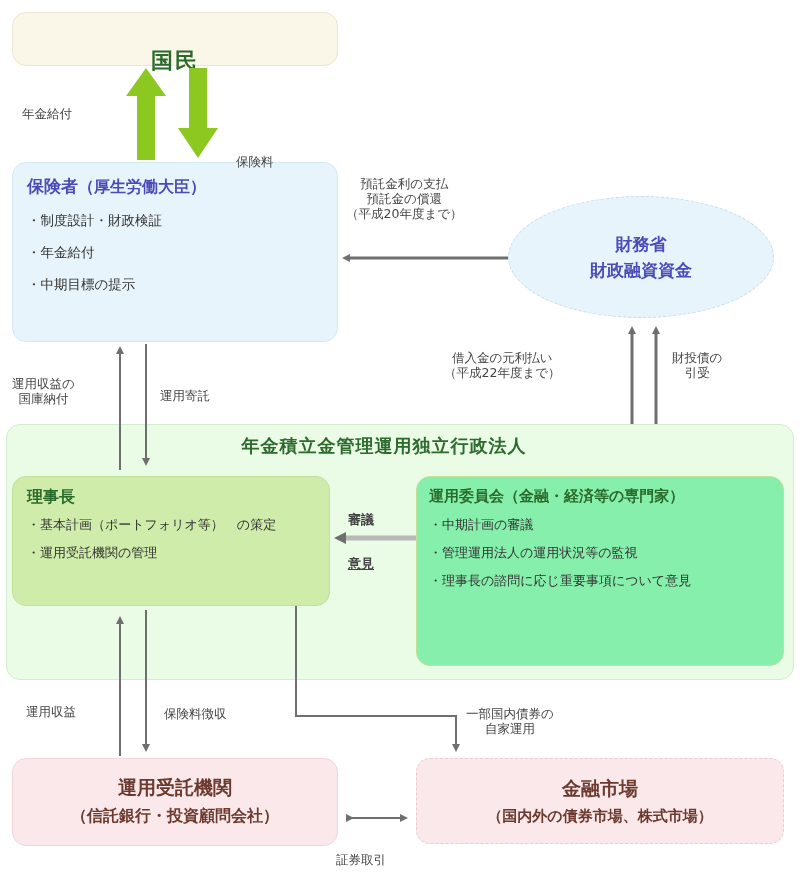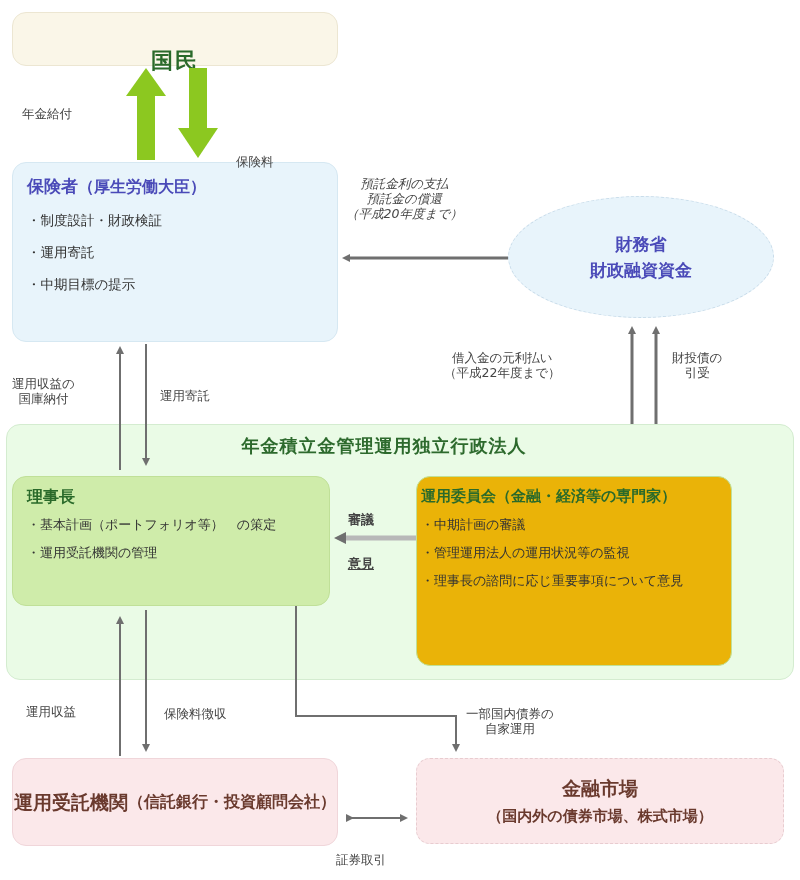--- a/index.html
+++ b/index.html
@@ -13,24 +13,24 @@
   .hoken .title small{font-size:16px;}
   .items{list-style:none;margin:6px 0 0 0;padding:0;}
   .items li{font-size:13.5px;color:#333;line-height:32px;}
   .ellipse{left:508px;top:196px;width:266px;height:122px;border-radius:50%;background:#e8f4fb;border:1px dashed #c8dcea;display:flex;flex-direction:column;align-items:center;justify-content:center;}
   .ellipse span{font-size:17px;font-weight:bold;color:#4a4ab8;line-height:26px;}
   .gpif{left:6px;top:424px;width:788px;height:256px;background:#eafbe6;border:1px solid #d4ecd0;}
   .gpif-title{left:0;top:434px;width:768px;text-align:center;font-size:18px;font-weight:bold;color:#2d6a2d;letter-spacing:1px;box-sizing:border-box;}
   .rijicho{left:12px;top:476px;width:318px;height:130px;background:#cfecaa;border:1px solid #c0e098;padding:10px 14px;}
   .rijicho .title,.iinkai .title{font-size:16px;font-weight:bold;color:#2a6a2a;}
   .rijicho .items li{font-size:13px;line-height:22px;margin-top:6px;}
-  .iinkai{left:416px;top:476px;width:316px;height:190px;background:#eab308;border:1px solid #c0e098;padding:10px 4px;}
+  .iinkai{left:416px;top:476px;width:368px;height:190px;background:#86efac;border:1px solid #c0e098;padding:10px 12px;}
   .iinkai .title{font-size:15px;}
   .iinkai .items li{font-size:13px;line-height:18px;margin-top:10px;}
-  .unyo{left:12px;top:758px;width:326px;height:88px;background:#fbe8ea;border:1px solid #f0d6da;display:flex;flex-direction:row;align-items:center;justify-content:center;}
+  .unyo{left:12px;top:758px;width:326px;height:88px;background:#fbe8ea;border:1px solid #f0d6da;display:flex;flex-direction:column;align-items:center;justify-content:center;font-family:Liberation Mono, monospace;}
   .unyo .t1{font-size:19px;font-weight:bold;color:#6a3a2e;line-height:30px;}
   .unyo .t2{font-size:16px;font-weight:bold;color:#6a3a2e;line-height:26px;}
   .market{left:416px;top:758px;width:368px;height:86px;background:#fbe8ea;border:1px dashed #e8ccd0;display:flex;flex-direction:column;align-items:center;justify-content:center;}
   .market .t1{font-size:19px;font-weight:bold;color:#6a3a2e;line-height:30px;}
   .market .t2{font-size:15px;font-weight:bold;color:#6a3a2e;line-height:26px;}
   .lbl{position:absolute;font-size:12.5px;color:#444;line-height:15px;text-align:center;white-space:nowrap;}
   .lbl-b{font-weight:bold;font-size:13px;color:#444;}
   svg.arrows{position:absolute;left:0;top:0;}
 </style>
 </head>
@@ -39,21 +39,21 @@
 <div class="box kokumin">
   <span>国民</span>
 </div>
 
 <div class="box hoken">
   <div class="title">
     <span>保険者</span><small>（厚生労働大臣）</small>
   </div>
   <ul class="items">
     <li>・制度設計・財政検証</li>
-    <li>・運用寄託</li>
+    <li>・年金給付</li>
     <li>・中期目標の提示</li>
   </ul>
 </div>
 
 <div class="box ellipse">
   <span>財務省</span>
   <span>財政融資資金</span>
 </div>
 
 <div class="box gpif"></div>
@@ -117,21 +117,21 @@
   <line x1="146" y1="610" x2="146" y2="748" stroke="#6f6f6f" stroke-width="2" marker-end="url(#ah)"></line>
 
   <polyline points="296,606 296,716 456,716 456,748" fill="none" stroke="#6f6f6f" stroke-width="2" marker-end="url(#ah)"></polyline>
 
   <line x1="350" y1="818" x2="404" y2="818" stroke="#6f6f6f" stroke-width="2" marker-end="url(#ah)" marker-start="url(#ah)"></line>
 </svg>
 
 <div class="lbl" style="left:22px;top:106px;">年金給付</div>
 <div class="lbl" style="left:236px;top:106px;margin-top:48px;">保険料</div>
 
-<div class="lbl" style="left:346px;top:176px;font-style:italic;">
+<div class="lbl" style="left:346px;top:176px;">
   <div>預託金利の支払</div>
   <div>預託金の償還</div>
   <div>（平成20年度まで）</div>
 </div>
 
 <div class="lbl" style="left:444px;top:350px;">
   <div>借入金の元利払い</div>
   <div>（平成22年度まで）</div>
 </div>
 <div class="lbl" style="left:672px;top:350px;">

